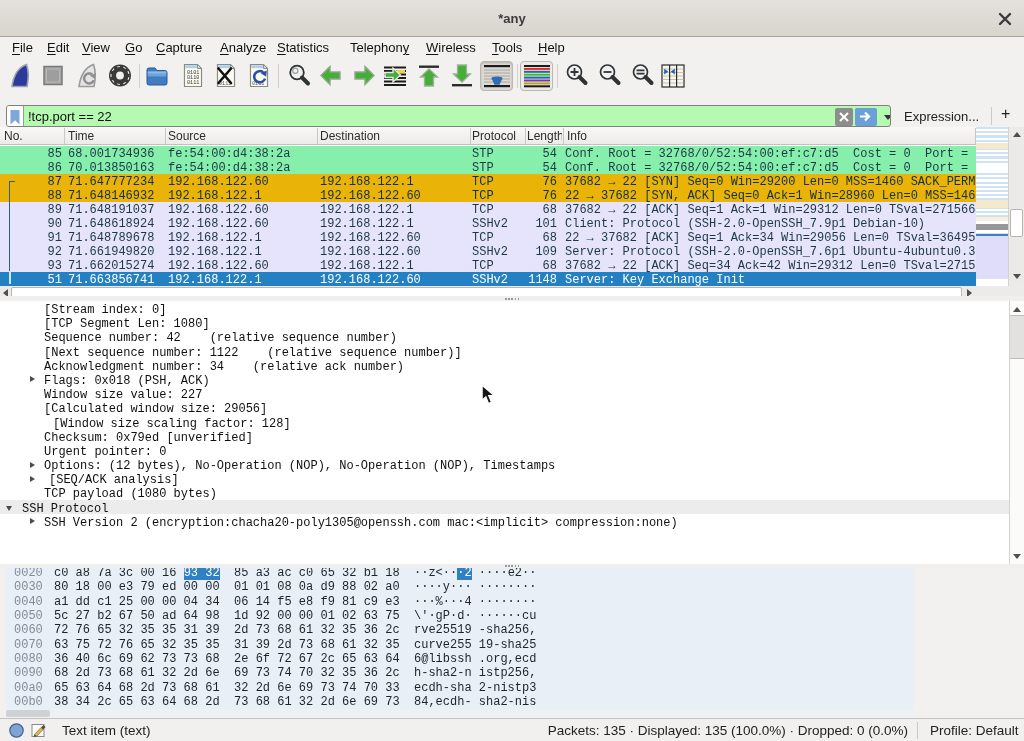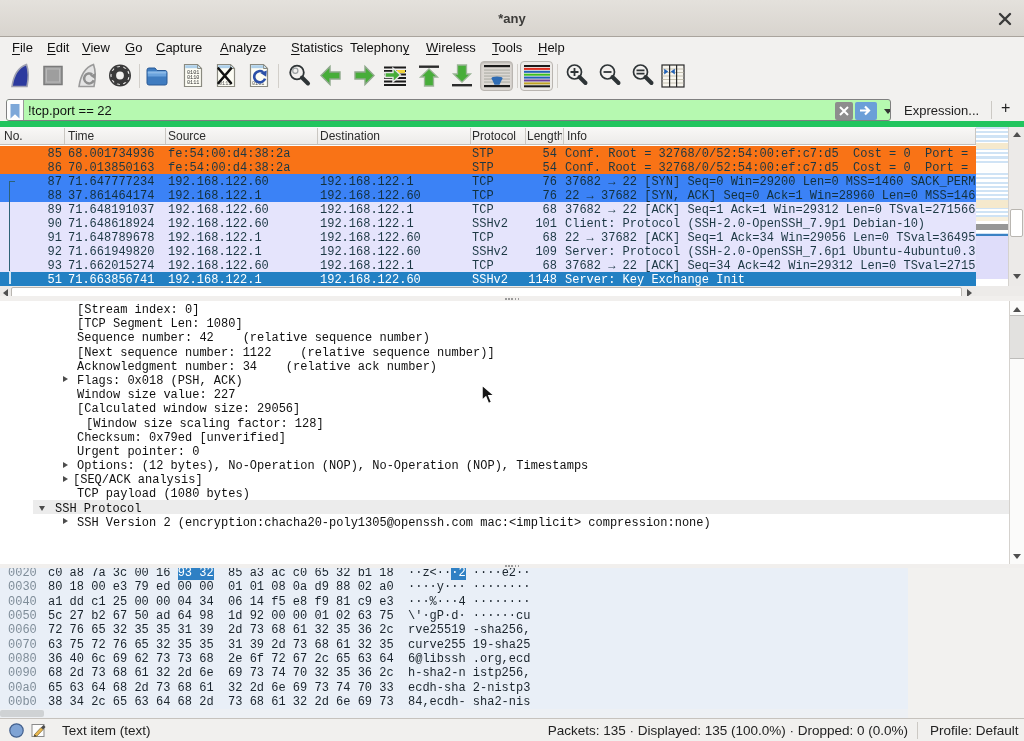--- a/index.html
+++ b/index.html
@@ -9,21 +9,21 @@
 #title{width:100%;text-align:center;top:11px;font-size:13px;font-weight:bold;color:#3c3b39;}
 
 #menubar{left:0;top:37px;width:1024px;height:21px;font-size:13px;color:#111;}
 .mi{position:absolute;top:3px;}
 .mi u{text-decoration:underline;text-underline-offset:2px;}
 
 #toolbar{left:0;top:58px;width:1024px;height:37px;}
 .tbsep{position:absolute;top:6px;width:1px;height:24px;background:#d2cfca;}
 .tbtn{position:absolute;top:3px;width:33px;height:30px;border:1px solid #b9b5b0;border-radius:4px;background:#eceae7;}
 
-#filterbar{left:0;top:95px;width:1024px;height:32px;border-bottom:6px solid #22c55e;}
+#filterbar{left:0;top:101px;width:1024px;height:32px;border-bottom:6px solid #22c55e;}
 #finput{position:absolute;left:6px;top:4px;width:885px;height:22px;border:1px solid #808080;border-radius:3px;background:#b6f9b0;overflow:hidden;}
 #fbook{position:absolute;left:0;top:0;width:17px;height:22px;background:#fdfdfd;border-right:1px solid #9a9a9a;}
 #ftext{position:absolute;left:21px;top:3px;font-size:13px;color:#111;}
 #fx{position:absolute;left:828px;top:1.5px;width:18px;height:18px;background:#8d8d8d;border-radius:2px;}
 #fgo{position:absolute;left:848px;top:1.5px;width:22px;height:18px;background:#6b9fd8;border-radius:2px;}
 #fcaret{position:absolute;left:877px;top:9px;width:0;height:0;border-left:4px solid transparent;border-right:4px solid transparent;border-top:5px solid #333;}
 #fexpr{position:absolute;left:904px;top:8px;font-size:13px;color:#222;}
 #fsep{position:absolute;left:991px;top:6px;width:1px;height:18px;background:#ccc9c4;}
 #fplus{position:absolute;left:1001px;top:4px;font-size:16px;color:#222;}
 
@@ -31,42 +31,42 @@
 #phead{position:absolute;left:0;top:0;width:1024px;height:18px;background:linear-gradient(#f9f8f7,#ecebe9);border-bottom:1px solid #c3bfba;font-size:12px;color:#2c2c2c;text-align:right;}
 .hc{position:absolute;top:2px;}
 .hsep{position:absolute;top:1px;width:1px;height:16px;background:#cac7c2;}
 #prows{position:absolute;left:0;top:19px;width:976px;height:140px;font-family:"Liberation Mono",monospace;font-size:12px;color:#1c3844;overflow:hidden;}
 .prow{position:absolute;left:0;width:976px;height:14px;white-space:pre;}
 .prow span{position:absolute;top:0.5px;}
 .c-no{width:62px;text-align:right;left:0;}
 .c-time{left:68px;}.c-src{left:168px;}.c-dst{left:320px;}.c-proto{left:472px;}
 .c-len{width:557px;text-align:right;left:0;}
 .c-info{left:565px;}
-.rw{background:#f97316;}
-.rg{background:#3b82f6;color:#13303c;}
+.rw{background:#86efac;}
+.rg{background:#eab308;color:#13303c;}
 .rl{background:#e5e4fc;}
 .rs{background:#2280c3;color:#fff;}
 
 #minimap{position:absolute;left:976px;top:0px;width:32px;height:159px;background:#fff;}
 #vsb1{position:absolute;left:1008px;top:0;width:16px;height:159px;background:#eceae8;border-left:1px solid #d5d2ce;}
 #hsb1{position:absolute;left:0;top:159px;width:976px;height:11px;background:#eceae8;}
 
 .split{left:0;width:1024px;background:#f1efed;}
 
 #dpane{left:0;top:301px;width:1024px;height:263px;background:#fff;overflow:hidden;}
-#dlines{position:absolute;left:0;top:0px;width:1009px;font-family:"Liberation Mono",monospace;font-size:12px;color:#101010;padding-left:33px;}
+#dlines{position:absolute;left:0;top:0px;width:1009px;font-family:"Liberation Mono",monospace;font-size:12px;color:#101010;}
 .dl{position:relative;height:14.2px;white-space:pre;}
 .dl .t{position:absolute;top:2px;}
 .tri-r{position:absolute;top:4.5px;width:0;height:0;border-left:5px solid #4c4c4c;border-top:3.5px solid transparent;border-bottom:3.5px solid transparent;}
 .tri-d{position:absolute;top:6px;width:0;height:0;border-top:5px solid #4c4c4c;border-left:3.5px solid transparent;border-right:3.5px solid transparent;}
 .dsel{background:#2280c3;color:#fff;}
 .dsel .tri-r{border-left-color:#fff;}
 #vsb2{position:absolute;left:1009px;top:0;width:15px;height:263px;background:#fbfbfa;border-left:1px solid #d5d2ce;}
 
-#hpane{left:0;top:568px;width:908px;height:150px;background:#e9eff7;overflow:hidden;padding-left:16px;}
+#hpane{left:6px;top:568px;width:908px;height:150px;background:#e9eff7;overflow:hidden;padding-left:16px;}
 #hpane pre{position:absolute;top:-2px;margin:0;font-family:"Liberation Mono",monospace;font-size:12px;line-height:14.33px;}
 #hoff{left:8px;color:#7f8d99;}
 #hhex{left:48px;color:#1a242c;}
 #hasc{left:408px;color:#1a242c;}
 .hl{background:#2f80c4;color:#fff;}
 #vsb3{position:absolute;left:1009px;top:0;width:15px;height:150px;background:#e5e4e1;border-left:1px solid #d5d2ce;}
 
 #sbar{left:0;top:718px;width:1024px;height:23px;background:#f1f0ee;border-top:1px solid #c6c2bd;font-size:13.5px;color:#222;}
 </style></head><body>
 <div id="app">
@@ -75,21 +75,21 @@
   <svg class="abs" style="left:997px;top:11px" width="16" height="16" viewBox="0 0 16 16">
       <path d="M3 3 L13 13 M13 3 L3 13" stroke="#3a3a3a" stroke-width="2.4" stroke-linecap="round"></path>
     </svg>
   <div class="abs" id="menubar">
     <span class="mi" style="left:12px"><u>F</u>ile</span>
     <span class="mi" style="left:47px"><u>E</u>dit</span>
     <span class="mi" style="left:82px"><u>V</u>iew</span>
     <span class="mi" style="left:125px"><u>G</u>o</span>
     <span class="mi" style="left:156px"><u>C</u>apture</span>
     <span class="mi" style="left:220px"><u>A</u>nalyze</span>
-    <span class="mi" style="left:291px"><u>S</u>tatistics</span>
+    <span class="mi" style="left:277px"><u>S</u>tatistics</span>
     <span class="mi" style="left:350px">Telephon<u>y</u></span>
     <span class="mi" style="left:426px"><u>W</u>ireless</span>
     <span class="mi" style="left:492px"><u>T</u>ools</span>
     <span class="mi" style="left:538px"><u>H</u>elp</span>
   </div>
   <div class="abs" id="toolbar">
       <svg style="position:absolute;left:8px;top:5px" width="24" height="25" viewBox="0 0 24 25">
         <path d="M18.5 1.5 C10 4.5, 5.5 13, 4 23.5 L19 23.5 C21 14, 20.5 7, 18.5 1.5 Z" fill="#2c3a9e" stroke="#9ea0b0" stroke-width="1.6"></path>
       </svg>
 <svg style="position:absolute;left:41px;top:5px" width="24" height="25" viewBox="0 0 24 25">
@@ -263,21 +263,21 @@
         <span class="hsep" style="left:317px"></span>
         <span class="hsep" style="left:470px"></span>
         <span class="hsep" style="left:525px"></span>
         <span class="hsep" style="left:563px"></span>
         <span class="hsep" style="left:975px"></span>
     </div>
     <div id="prows">
         <div class="prow rw" style="top:0.0px"><span class="c-no">85</span><span class="c-time">68.001734936</span><span class="c-src">fe:54:00:d4:38:2a</span><span class="c-dst"></span><span class="c-proto">STP</span><span class="c-len">54</span><span class="c-info">Conf. Root = 32768/0/52:54:00:ef:c7:d5  Cost = 0  Port = 0x8001</span></div>
 <div class="prow rw" style="top:14.0px"><span class="c-no">86</span><span class="c-time">70.013850163</span><span class="c-src">fe:54:00:d4:38:2a</span><span class="c-dst"></span><span class="c-proto">STP</span><span class="c-len">54</span><span class="c-info">Conf. Root = 32768/0/52:54:00:ef:c7:d5  Cost = 0  Port = 0x8001</span></div>
 <div class="prow rg" style="top:28.0px"><span class="c-no">87</span><span class="c-time">71.647777234</span><span class="c-src">192.168.122.60</span><span class="c-dst">192.168.122.1</span><span class="c-proto">TCP</span><span class="c-len">76</span><span class="c-info">37682 → 22 [SYN] Seq=0 Win=29200 Len=0 MSS=1460 SACK_PERM=1 TSval=271</span></div>
-<div class="prow rg" style="top:42.0px"><span class="c-no">88</span><span class="c-time">37.861464174</span><span class="c-src">192.168.122.1</span><span class="c-dst">192.168.122.60</span><span class="c-proto">TCP</span><span class="c-len">76</span><span class="c-info">22 → 37682 [SYN, ACK] Seq=0 Ack=1 Win=28960 Len=0 MSS=1460 SACK_P</span></div>
+<div class="prow rg" style="top:42.0px"><span class="c-no">88</span><span class="c-time">71.648146932</span><span class="c-src">192.168.122.1</span><span class="c-dst">192.168.122.60</span><span class="c-proto">TCP</span><span class="c-len">76</span><span class="c-info">22 → 37682 [SYN, ACK] Seq=0 Ack=1 Win=28960 Len=0 MSS=1460 SACK_P</span></div>
 <div class="prow rl" style="top:56.0px"><span class="c-no">89</span><span class="c-time">71.648191037</span><span class="c-src">192.168.122.60</span><span class="c-dst">192.168.122.1</span><span class="c-proto">TCP</span><span class="c-len">68</span><span class="c-info">37682 → 22 [ACK] Seq=1 Ack=1 Win=29312 Len=0 TSval=2715660 TSecr=36</span></div>
 <div class="prow rl" style="top:70.0px"><span class="c-no">90</span><span class="c-time">71.648618924</span><span class="c-src">192.168.122.60</span><span class="c-dst">192.168.122.1</span><span class="c-proto">SSHv2</span><span class="c-len">101</span><span class="c-info">Client: Protocol (SSH-2.0-OpenSSH_7.9p1 Debian-10)</span></div>
 <div class="prow rl" style="top:84.0px"><span class="c-no">91</span><span class="c-time">71.648789678</span><span class="c-src">192.168.122.1</span><span class="c-dst">192.168.122.60</span><span class="c-proto">TCP</span><span class="c-len">68</span><span class="c-info">22 → 37682 [ACK] Seq=1 Ack=34 Win=29056 Len=0 TSval=364956 TSecr=27</span></div>
 <div class="prow rl" style="top:98.0px"><span class="c-no">92</span><span class="c-time">71.661949820</span><span class="c-src">192.168.122.1</span><span class="c-dst">192.168.122.60</span><span class="c-proto">SSHv2</span><span class="c-len">109</span><span class="c-info">Server: Protocol (SSH-2.0-OpenSSH_7.6p1 Ubuntu-4ubuntu0.3)</span></div>
 <div class="prow rl" style="top:112.0px"><span class="c-no">93</span><span class="c-time">71.662015274</span><span class="c-src">192.168.122.60</span><span class="c-dst">192.168.122.1</span><span class="c-proto">TCP</span><span class="c-len">68</span><span class="c-info">37682 → 22 [ACK] Seq=34 Ack=42 Win=29312 Len=0 TSval=2715674 TSecr</span></div>
 <div class="prow rs" style="top:126.0px"><span class="c-no">51</span><span class="c-time">71.663856741</span><span class="c-src">192.168.122.1</span><span class="c-dst">192.168.122.60</span><span class="c-proto">SSHv2</span><span class="c-len">1148</span><span class="c-info">Server: Key Exchange Init</span></div>
 <div style="position:absolute;left:9px;top:35px;width:6px;height:1px;background:#2e6277"></div>
 <div style="position:absolute;left:9px;top:35px;width:1px;height:90px;background:#2e6277"></div>
 <div style="position:absolute;left:9px;top:124.5px;width:1.5px;height:13px;background:#cfe4f4"></div>
       </div>
@@ -324,21 +324,21 @@
 <div class="dl"><span class="t" style="left:44px">Sequence number: 42    (relative sequence number)</span></div>
 <div class="dl"><span class="t" style="left:44px">[Next sequence number: 1122    (relative sequence number)]</span></div>
 <div class="dl"><span class="t" style="left:44px">Acknowledgment number: 34    (relative ack number)</span></div>
 <div class="dl"><span class="tri-r" style="left:30px"></span><span class="t" style="left:44px">Flags: 0x018 (PSH, ACK)</span></div>
 <div class="dl"><span class="t" style="left:44px">Window size value: 227</span></div>
 <div class="dl"><span class="t" style="left:44px">[Calculated window size: 29056]</span></div>
 <div class="dl"><span class="t" style="left:53px">[Window size scaling factor: 128]</span></div>
 <div class="dl"><span class="t" style="left:44px">Checksum: 0x79ed [unverified]</span></div>
 <div class="dl"><span class="t" style="left:44px">Urgent pointer: 0</span></div>
 <div class="dl"><span class="tri-r" style="left:30px"></span><span class="t" style="left:44px">Options: (12 bytes), No-Operation (NOP), No-Operation (NOP), Timestamps</span></div>
-<div class="dl"><span class="tri-r" style="left:30px"></span><span class="t" style="left:40px">[SEQ/ACK analysis]</span></div>
+<div class="dl"><span class="tri-r" style="left:30px"></span><span class="t" style="left:49px">[SEQ/ACK analysis]</span></div>
 <div class="dl"><span class="t" style="left:44px">TCP payload (1080 bytes)</span></div>
 <div class="dl" style="background:#ececec"><span class="tri-d" style="left:6px"></span><span class="t" style="left:22px">SSH Protocol</span></div>
 <div class="dl"><span class="tri-r" style="left:30px"></span><span class="t" style="left:44px">SSH Version 2 (encryption:chacha20-poly1305@openssh.com mac:&lt;implicit&gt; compression:none)</span></div>
       </div>
       <div id="vsb2">
         <svg style="position:absolute;left:2px;top:5px" width="10" height="7">
           <path d="M1 6 L5 1 L9 6 Z" fill="#4f4f4f"></path>
         </svg>
 <div style="position:absolute;left:0px;top:13.5px;width:14px;height:44px;background:#e2e1df;border-top:1px solid #bdbcba;border-bottom:1px solid #bdbcba"></div>
 <svg style="position:absolute;left:2px;top:252px" width="10" height="7">

